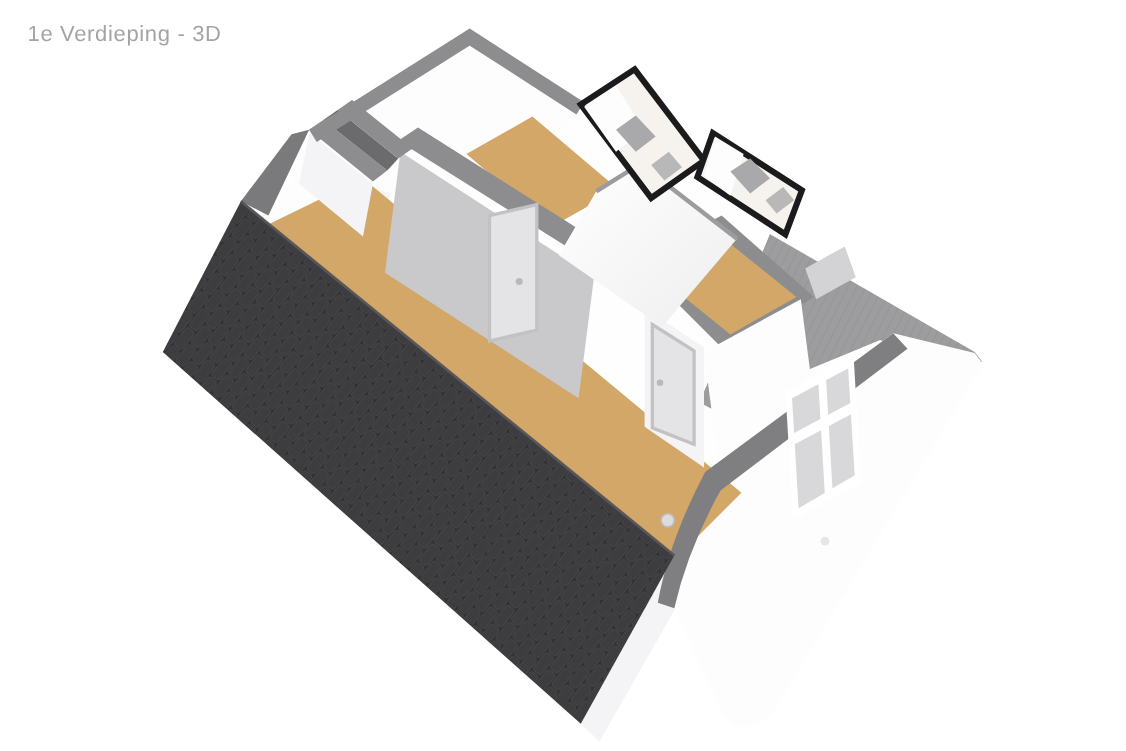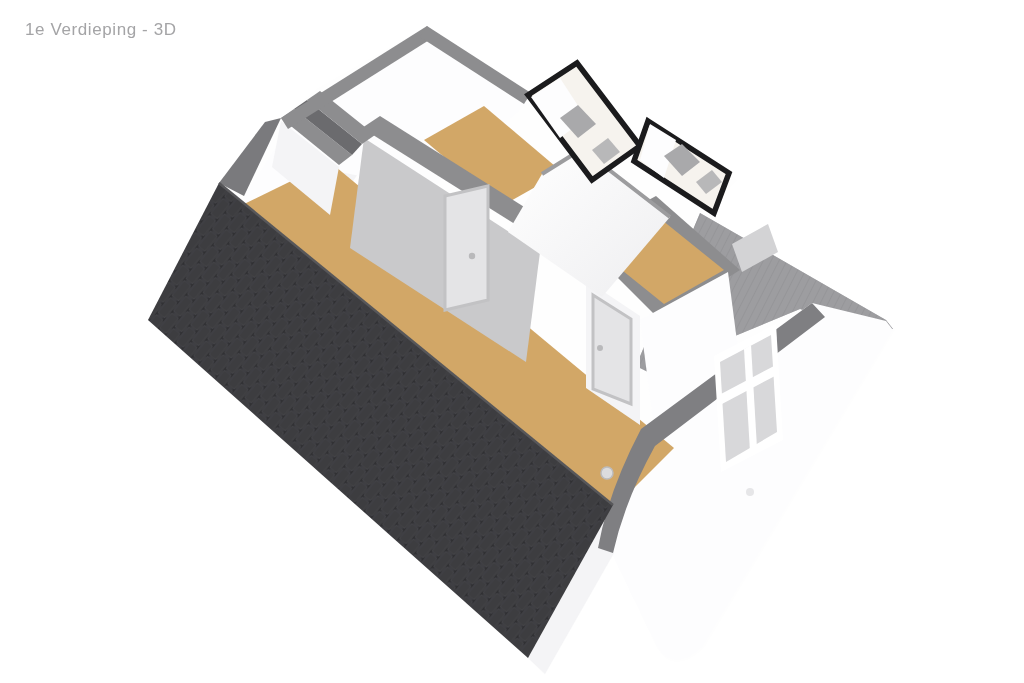--- a/index.html
+++ b/index.html
@@ -8,21 +8,21 @@
     --c-wall-light:#f4f4f6; --c-wall-mid:#d3d3d5; --c-wall-shade:#c9c9cb;
     --c-floor:#d2a767;
     --c-roof-base:#303033; --c-roof-tile:#3d3d40; --c-roof-tile-edge:#48484c; --c-roof-ridge:#57575a;
     --c-roof-gray:#9d9da0; --c-roof-gray-line:#8f8f92; --c-eave:#7f7f82;
     --c-frame-black:#1b1b1d; --c-glass:#f6f3ee; --c-sill:#a9a9ab;
     --c-door:#e4e4e6; --c-door-frame:#c2c2c4; --c-window-inner:#d8d8da;
   }
   html,body{margin:0;padding:0;background:#fff;}
   .stage{position:relative;width:1024px;height:683px;background:var(--c-bg);overflow:hidden;
          font-family:"Liberation Sans", sans-serif;}
-  .title{position:absolute;left:25px;top:20px;font-size:17px;letter-spacing:.6px;
+  .title{position:absolute;left:25px;top:20px;font-size:20px;letter-spacing:.6px;
          color:var(--c-title);font-weight:400;}
   svg{position:absolute;left:0;top:0;}
   .sil{fill:#fefefe;}
   .wall-lit{fill:var(--c-wall-lit);}
   .wall-light{fill:var(--c-wall-light);}
   .wall-mid{fill:var(--c-wall-mid);}
   .wall-shade{fill:var(--c-wall-shade);}
   .wall-top{fill:var(--c-wall-top);}
   .wall-top-dark{fill:var(--c-wall-top-dark);}
   .floor{fill:var(--c-floor);}

